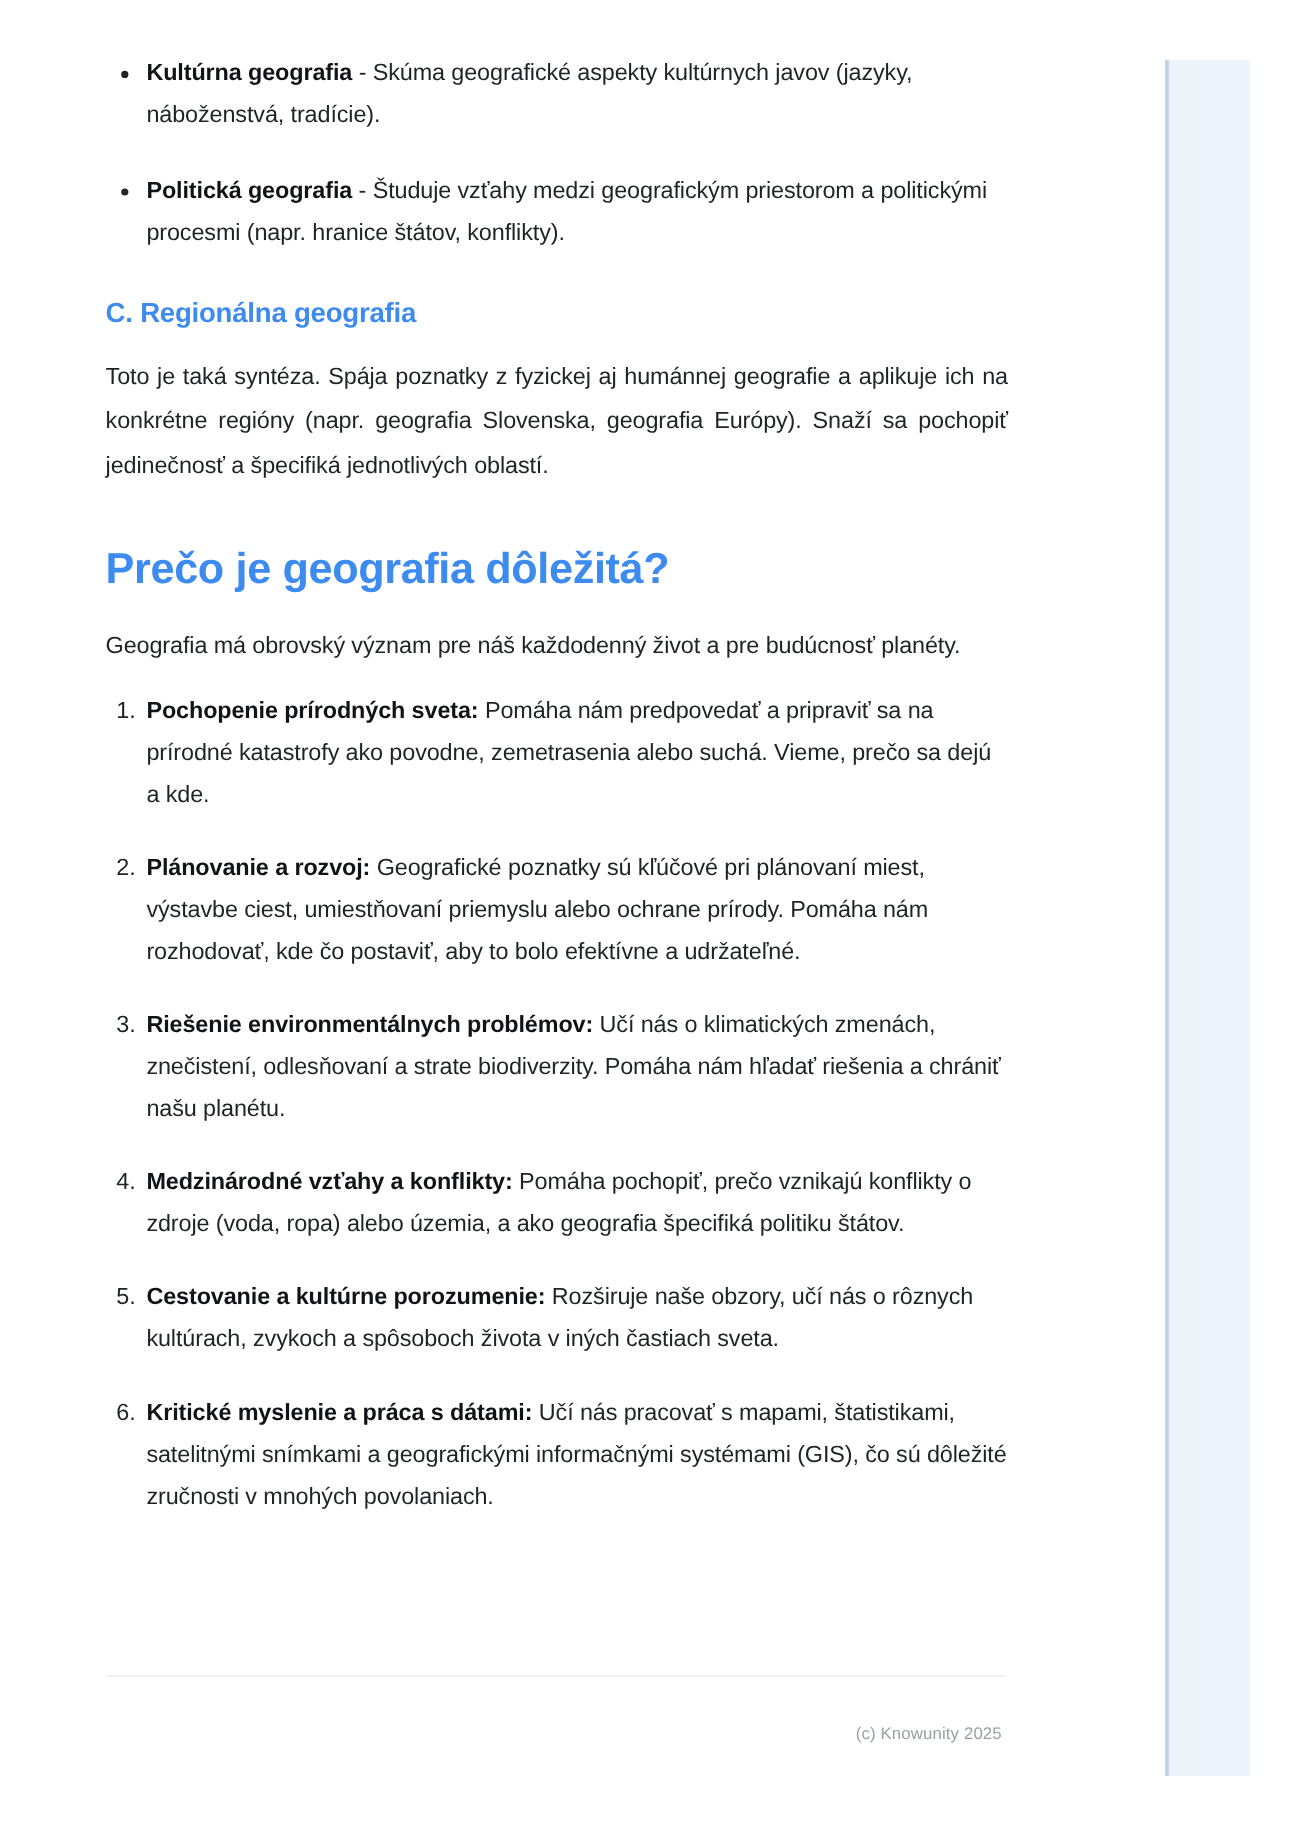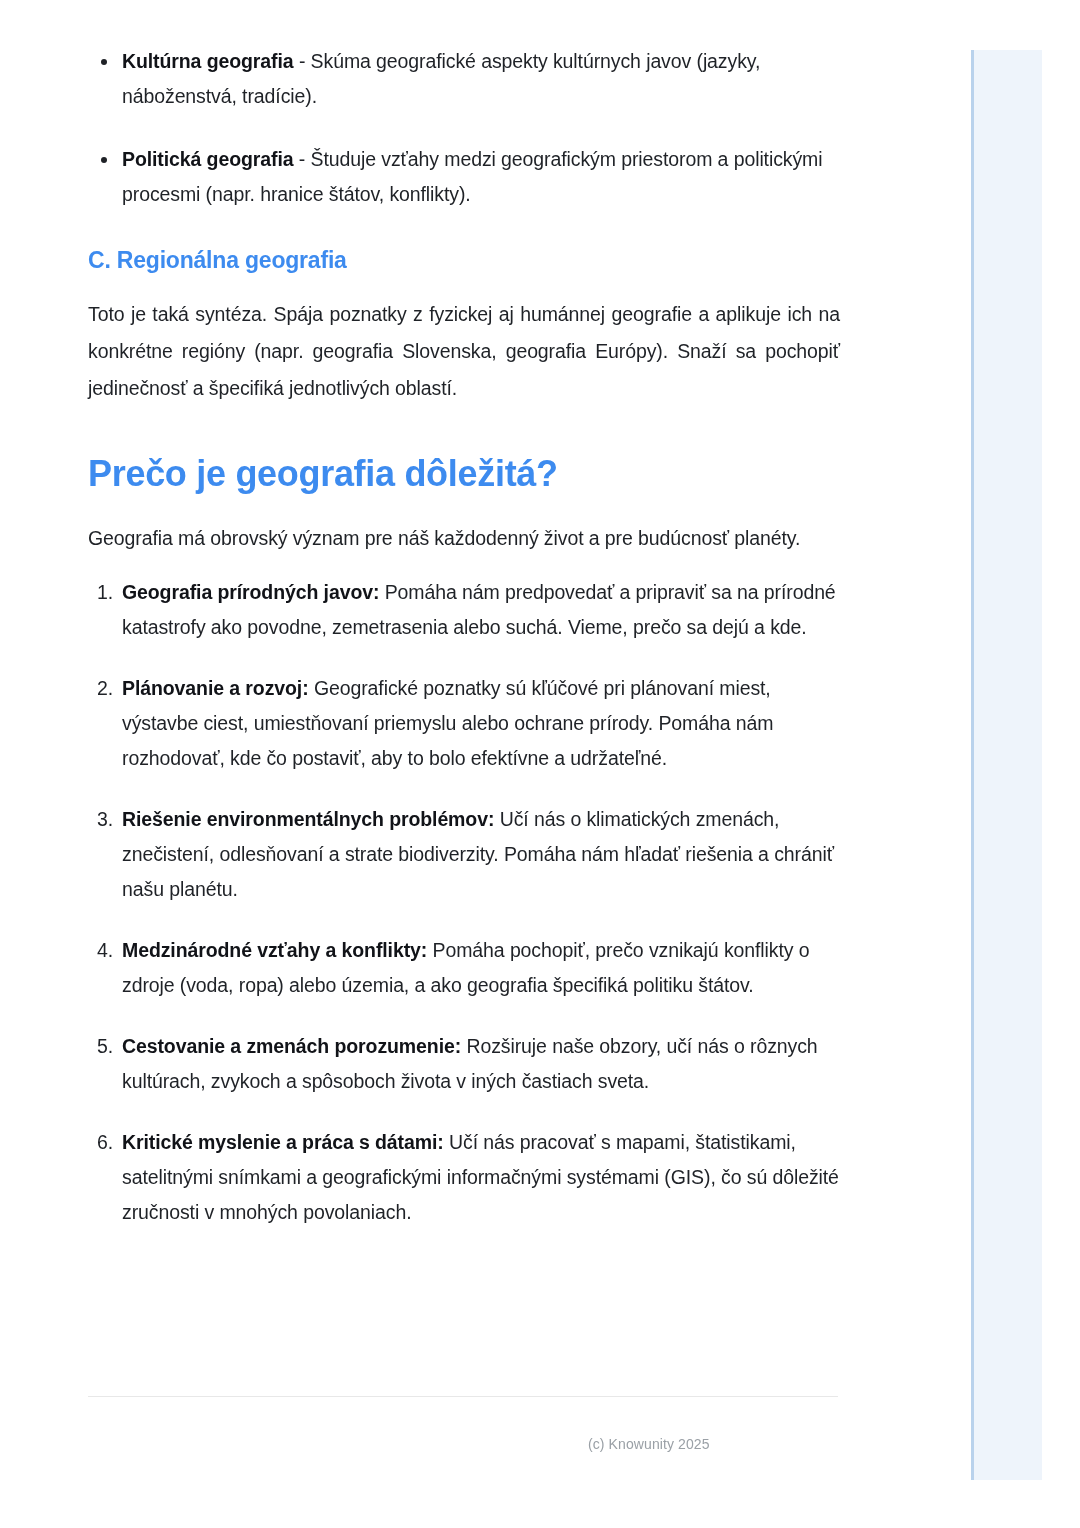--- a/index.html
+++ b/index.html
@@ -121,24 +121,24 @@
   #divider {
     position: absolute;
     left: 88px;
     top: 1396px;
     width: 750px;
     height: 1px;
     background: #e8e8e8;
   }
   #footer-note {
     position: absolute;
-    left: 588px;
+    left: 568px;
     top: 1436px;
     width: 412px;
-    text-align: left;
+    text-align: center;
     font-size: 14px;
     color: #9aa0a6;
     letter-spacing: 0.1px;
   }
 </style>
 </head>
 <body>
 
 <div id="side-panel"></div>
 
@@ -154,33 +154,33 @@
   </ul>
 
   <h2 class="sub">C. Regionálna geografia</h2>
   <p class="body">Toto je taká syntéza. Spája poznatky z fyzickej aj humánnej geografie a aplikuje ich na konkrétne regióny (napr. geografia Slovenska, geografia Európy). Snaží sa pochopiť jedinečnosť a špecifiká jednotlivých oblastí.</p>
 
   <h1 class="main">Prečo je geografia dôležitá?</h1>
   <p class="body">Geografia má obrovský význam pre náš každodenný život a pre budúcnosť planéty.</p>
 
   <ol class="numbers">
     <li>
-      <b>Geografia prírodných javov:</b> <span>Pomáha nám predpovedať a pripraviť sa na prírodné katastrofy ako povodne, zemetrasenia alebo suchá. Vieme, prečo sa dejú a kde.</span>
+      <b>Pochopenie prírodných sveta:</b> <span>Pomáha nám predpovedať a pripraviť sa na prírodné katastrofy ako povodne, zemetrasenia alebo suchá. Vieme, prečo sa dejú a kde.</span>
     </li>
     <li>
       <b>Plánovanie a rozvoj:</b> <span>Geografické poznatky sú kľúčové pri plánovaní miest, výstavbe ciest, umiestňovaní priemyslu alebo ochrane prírody. Pomáha nám rozhodovať, kde čo postaviť, aby to bolo efektívne a udržateľné.</span>
     </li>
     <li>
       <b>Riešenie environmentálnych problémov:</b> <span>Učí nás o klimatických zmenách, znečistení, odlesňovaní a strate biodiverzity. Pomáha nám hľadať riešenia a chrániť našu planétu.</span>
     </li>
     <li>
       <b>Medzinárodné vzťahy a konflikty:</b> <span>Pomáha pochopiť, prečo vznikajú konflikty o zdroje (voda, ropa) alebo územia, a ako geografia špecifiká politiku štátov.</span>
     </li>
     <li>
-      <b>Cestovanie a zmenách porozumenie:</b> <span>Rozširuje naše obzory, učí nás o rôznych kultúrach, zvykoch a spôsoboch života v iných častiach sveta.</span>
+      <b>Cestovanie a kultúrne porozumenie:</b> <span>Rozširuje naše obzory, učí nás o rôznych kultúrach, zvykoch a spôsoboch života v iných častiach sveta.</span>
     </li>
     <li>
       <b>Kritické myslenie a práca s dátami:</b> <span>Učí nás pracovať s mapami, štatistikami, satelitnými snímkami a geografickými informačnými systémami (GIS), čo sú dôležité zručnosti v mnohých povolaniach.</span>
     </li>
   </ol>
 
 </div>
 
 <div id="divider"></div>
 <div id="footer-note">(c) Knowunity 2025</div>

